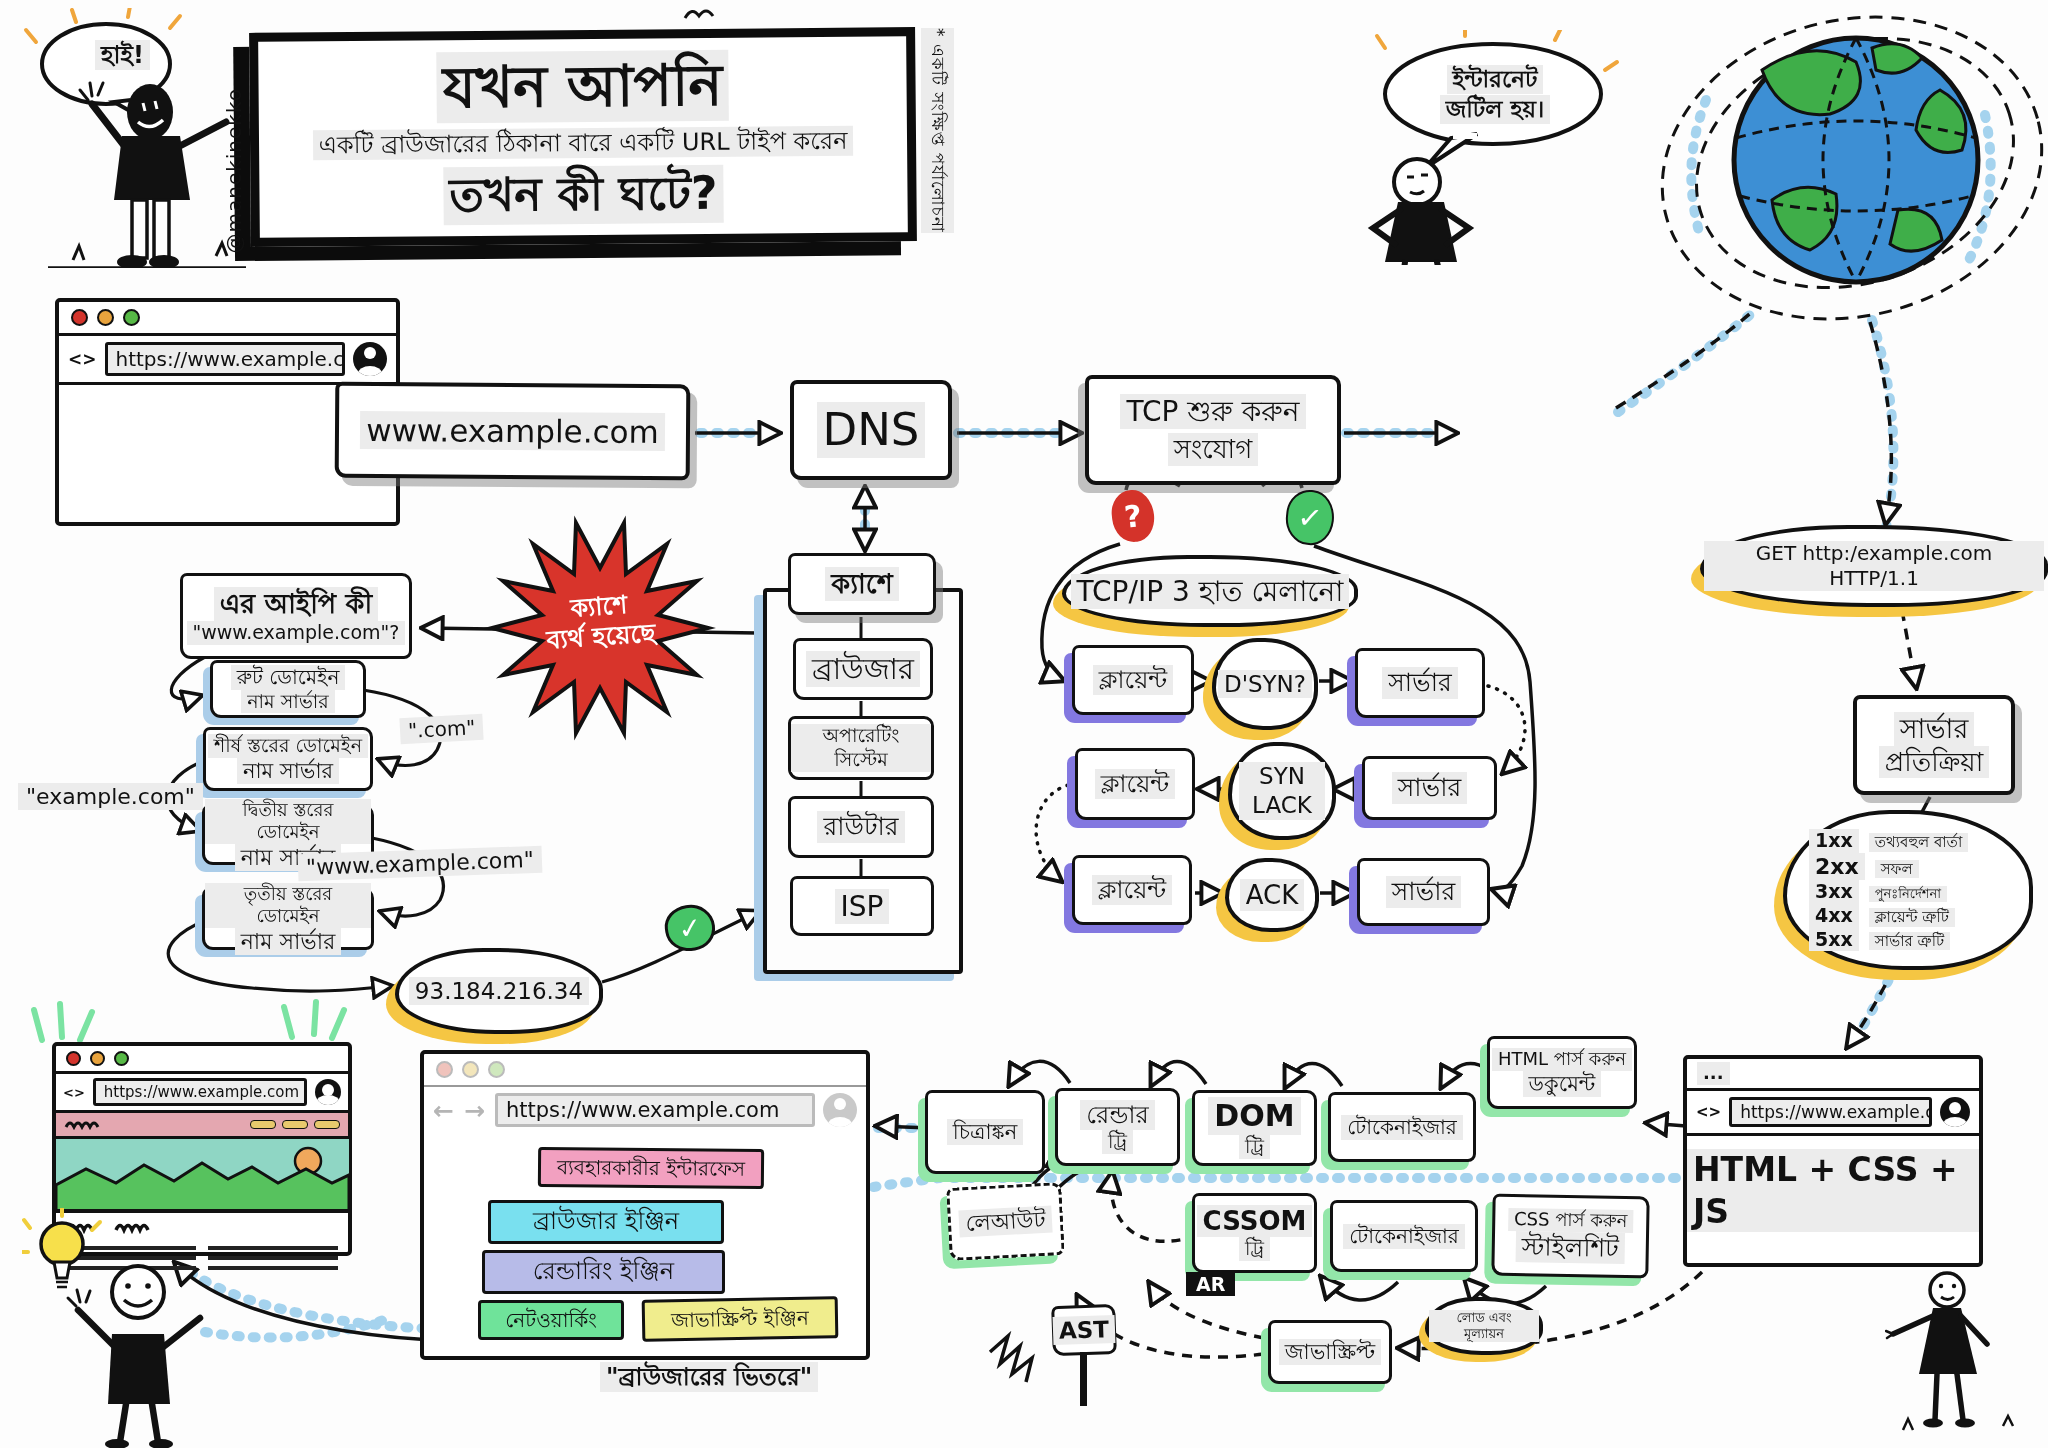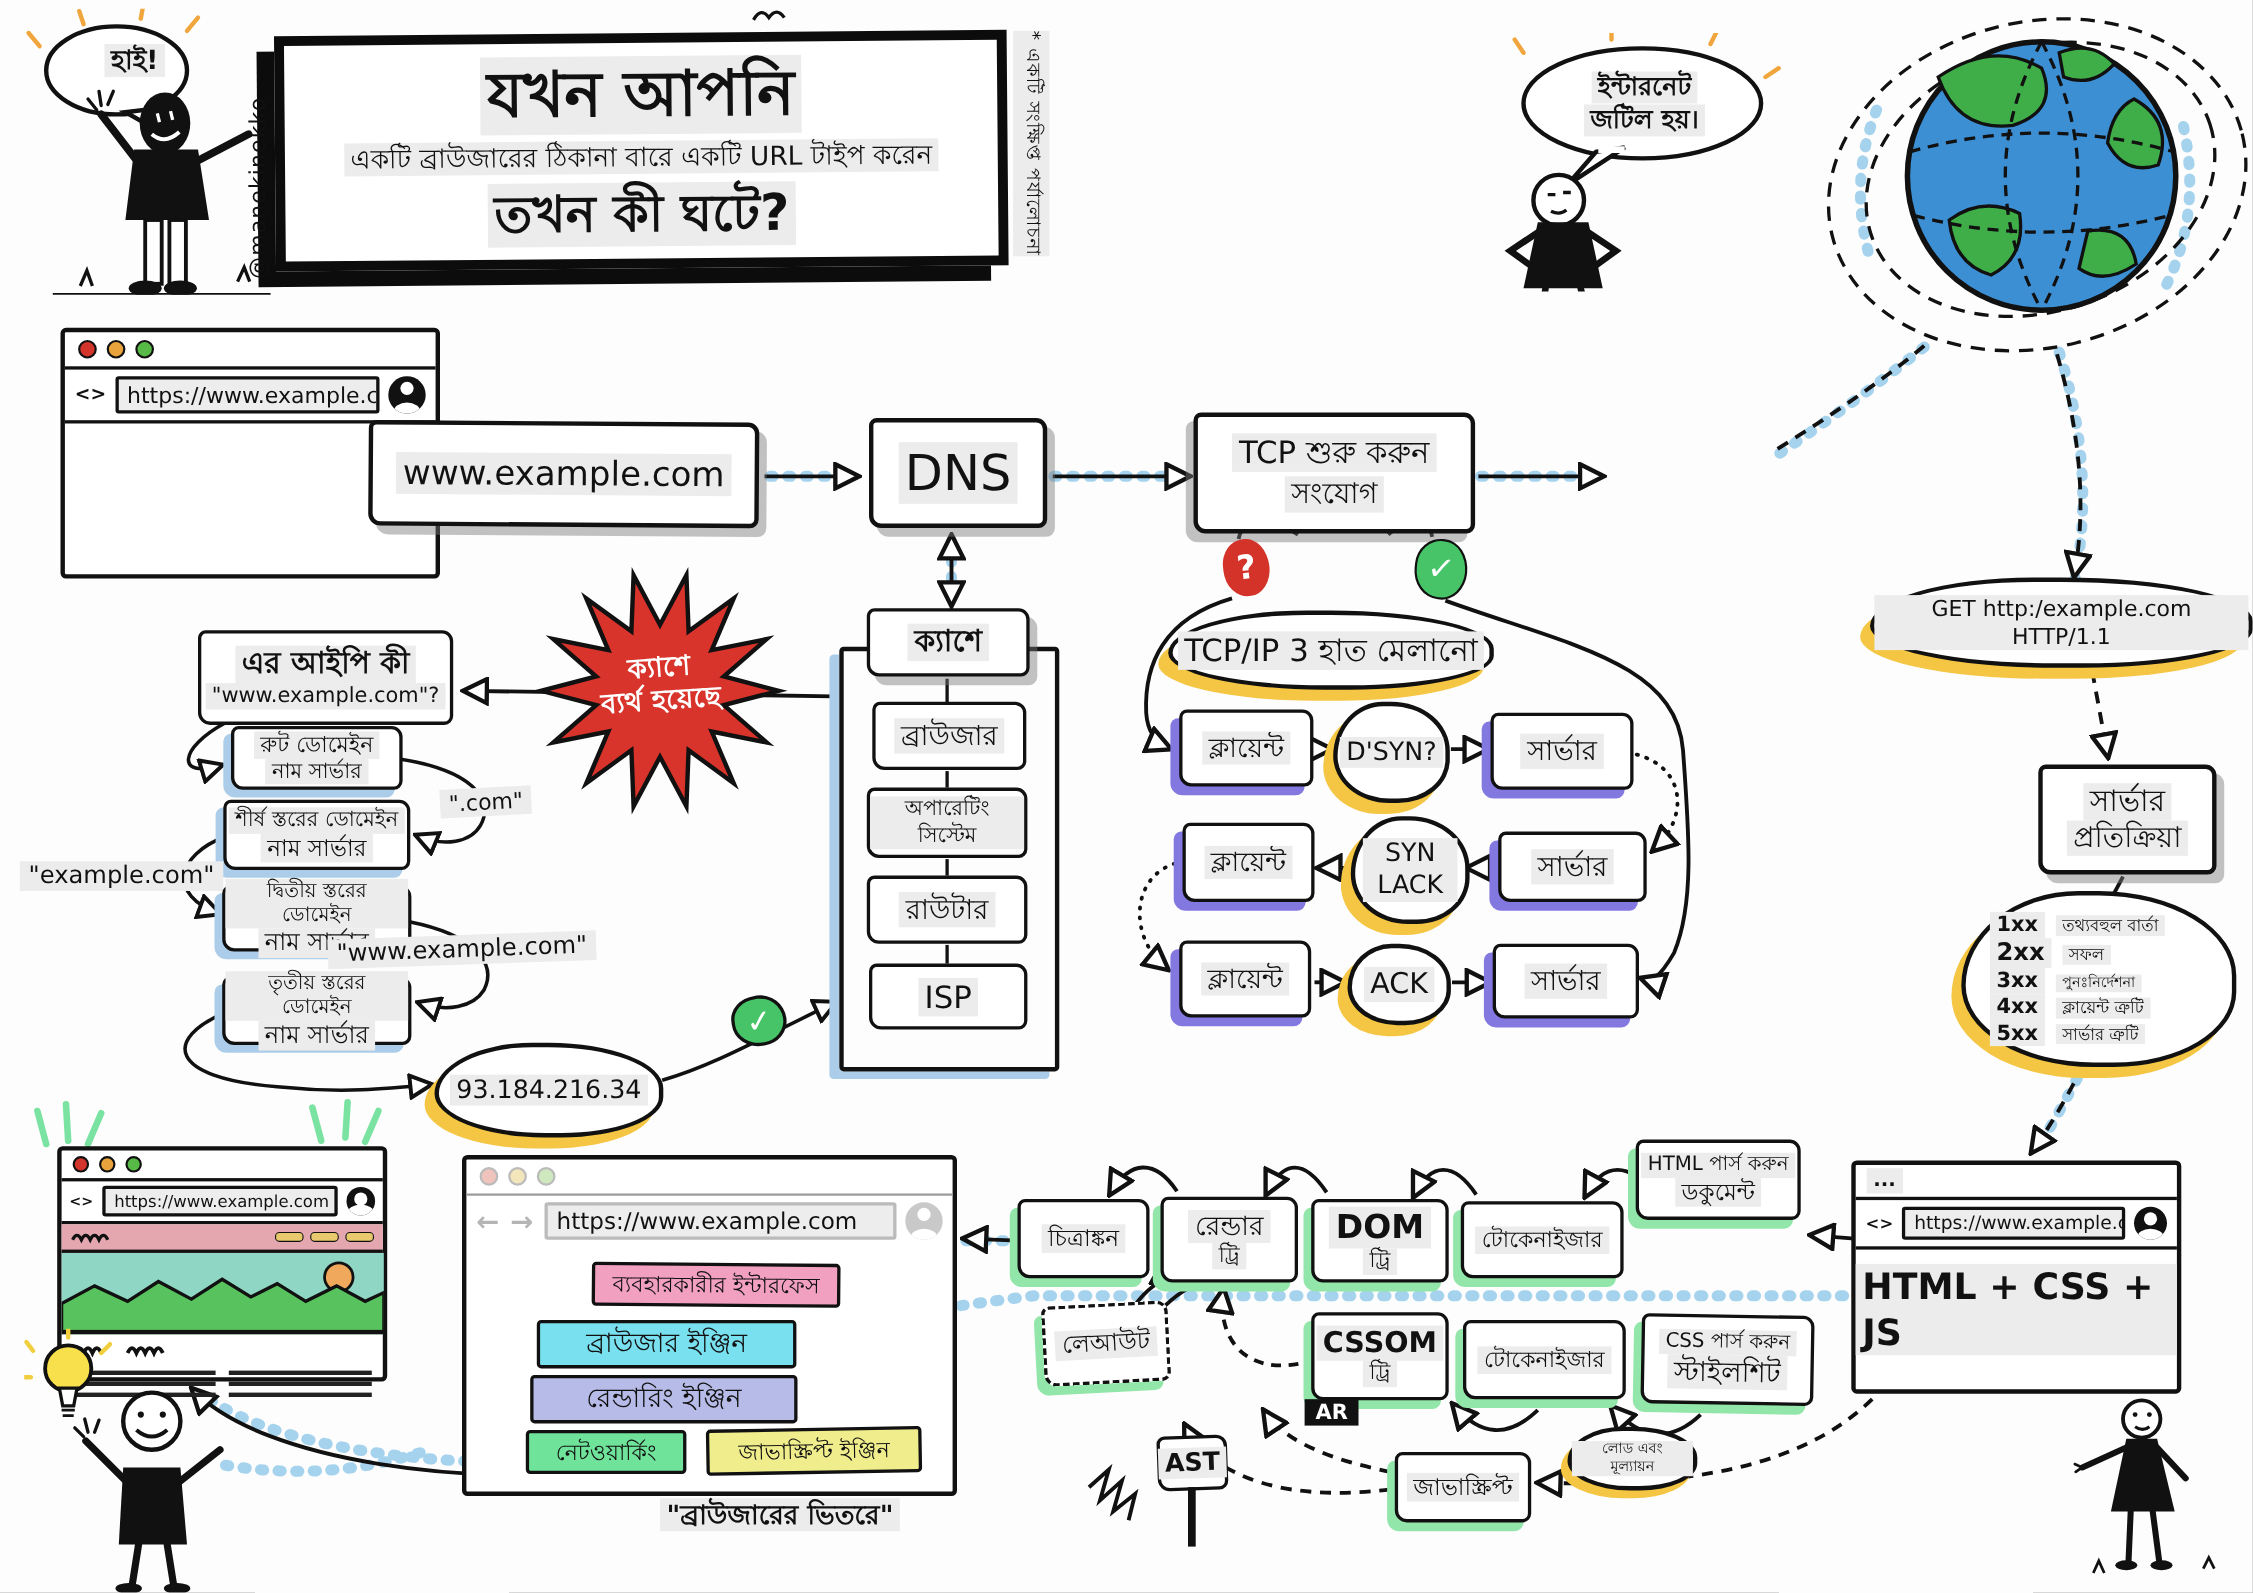--- a/index.html
+++ b/index.html
@@ -287,21 +287,21 @@
   <div class="cloud ys" style="left:395px;top:948px;width:208px;height:86px">
     <span class="hl" style="font-size:23px">93.184.216.34</span>
   </div>
   <div class="badge" style="left:665px;top:905px;width:50px;height:46px;background:#46c467;border:3px solid #111;font-size:28px;transform:rotate(-8deg)">✓</div>
 
   <div style="position:absolute;left:763px;top:588px;width:200px;height:386px;border:4.5px solid #111;border-radius:4px;box-shadow:-9px 7px 0 #abcde9;z-index:2"></div>
   <div class="box shadow-gray" style="left:788px;top:553px;width:148px;height:62px;border-width:3.5px;z-index:3">
     <span class="hl" style="font-size:27px;font-weight:600">ক্যাশে</span>
   </div>
   <div class="box" style="left:793px;top:638px;width:140px;height:62px;border-width:3.5px;z-index:3">
-    <span class="hl" style="font-size:25px">ব্রাউজার</span>
+    <span class="hl" style="font-size:29px">ব্রাউজার</span>
   </div>
   <div class="box" style="left:788px;top:716px;width:146px;height:64px;border-width:3.5px;z-index:3">
     <span class="hl" style="font-size:19px">অপারেটিং সিস্টেম</span>
   </div>
   <div class="box" style="left:788px;top:796px;width:146px;height:62px;border-width:3.5px;z-index:3">
     <span class="hl" style="font-size:25px">রাউটার</span>
   </div>
   <div class="box" style="left:790px;top:876px;width:144px;height:60px;border-width:3.5px;z-index:3">
     <span class="hl" style="font-size:28px;font-weight:400">ISP</span>
   </div>
@@ -378,21 +378,21 @@
       <span class="urlbox" style="font-size:17px">
           <span>https://www.example.com</span>
         </span>
       <span class="avatar" style="width:30px;height:30px"></span>
     </div>
     <div style="display:flex;align-items:center;justify-content:center;height:110px">
       <span class="hl" style="font-size:33px;font-weight:700">HTML + CSS + JS</span>
     </div>
   </div>
 
-  <div class="box shadow-green" style="left:925px;top:1090px;width:120px;height:72px;border-width:3.5px">
+  <div class="box shadow-green" style="left:925px;top:1090px;width:120px;height:84px;border-width:3.5px">
     <span class="hl" style="font-size:21px">চিত্রাঙ্কন</span>
     </div>
   <div class="box shadow-green" style="left:1055px;top:1088px;width:125px;height:78px;border-width:3.5px">
     <span class="hl" style="font-size:24px">রেন্ডার</span>
     <span class="hl" style="font-size:19px">ট্রি</span>
     </div>
   <div class="box shadow-green" style="left:1192px;top:1090px;width:125px;height:76px;border-width:3.5px">
     <span class="hl" style="font-size:30px;font-weight:600">DOM</span>
     <span class="hl" style="font-size:19px">ট্রি</span>
     </div>

